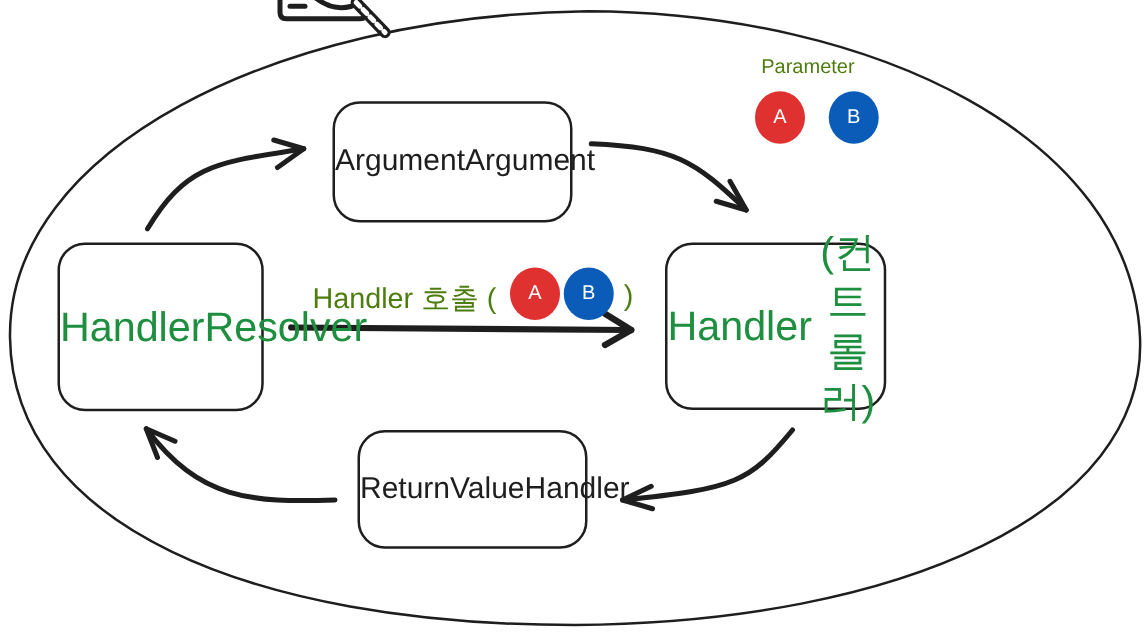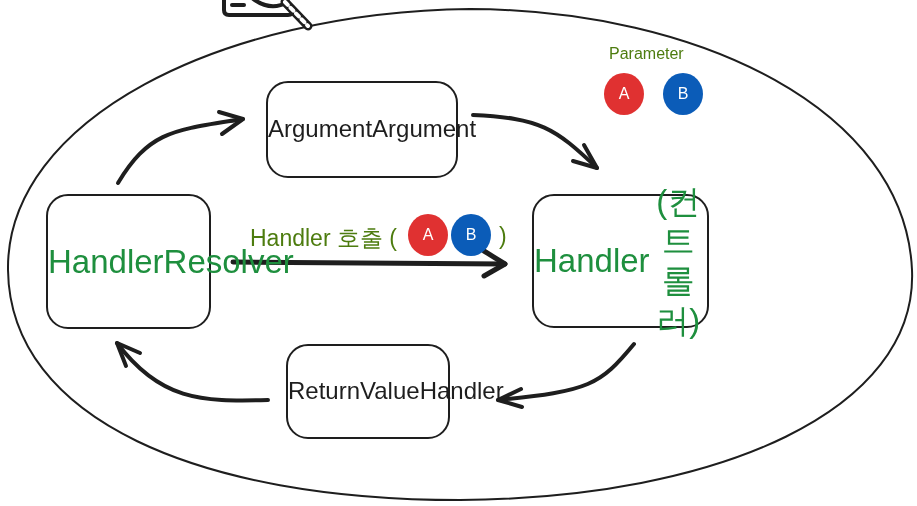--- a/index.html
+++ b/index.html
@@ -61,21 +61,21 @@
 <div class="box box-black" style="left:266px; top:81px; width:192px; height:97px;">
   <span class="line">Argument</span>
   <span class="line">Argument</span>
 </div>
 
 <div class="box box-green" style="left:532px; top:194px; width:177px; height:134px;">
   <span class="line">Handler</span>
   <span class="line">(컨트롤러)</span>
 </div>
 
-<div class="box box-black" style="left:286px; top:344px; width:164px; height:95px;">
+<div class="box box-black" style="left:286px; top:344px; width:184px; height:95px;">
   <span class="line">ReturnValue</span>
   <span class="line">Handler</span>
 </div>
 
 <div class="label" style="left:609px; top:45px; font-size:16px;">Parameter</div>
 <div class="circle" style="left:604px; top:73px; width:40px; height:42px; background:#e03131;">A</div>
 <div class="circle" style="left:663px; top:73px; width:40px; height:42px; background:#0b5cb8;">B</div>
 
 <div class="label" style="left:238px; top:223px; font-size:23px;margin-left:12px;">Handler 호출 (</div>
 <div class="circle" style="left:408px; top:214px; width:40px; height:42px; background:#e03131;">A</div>

